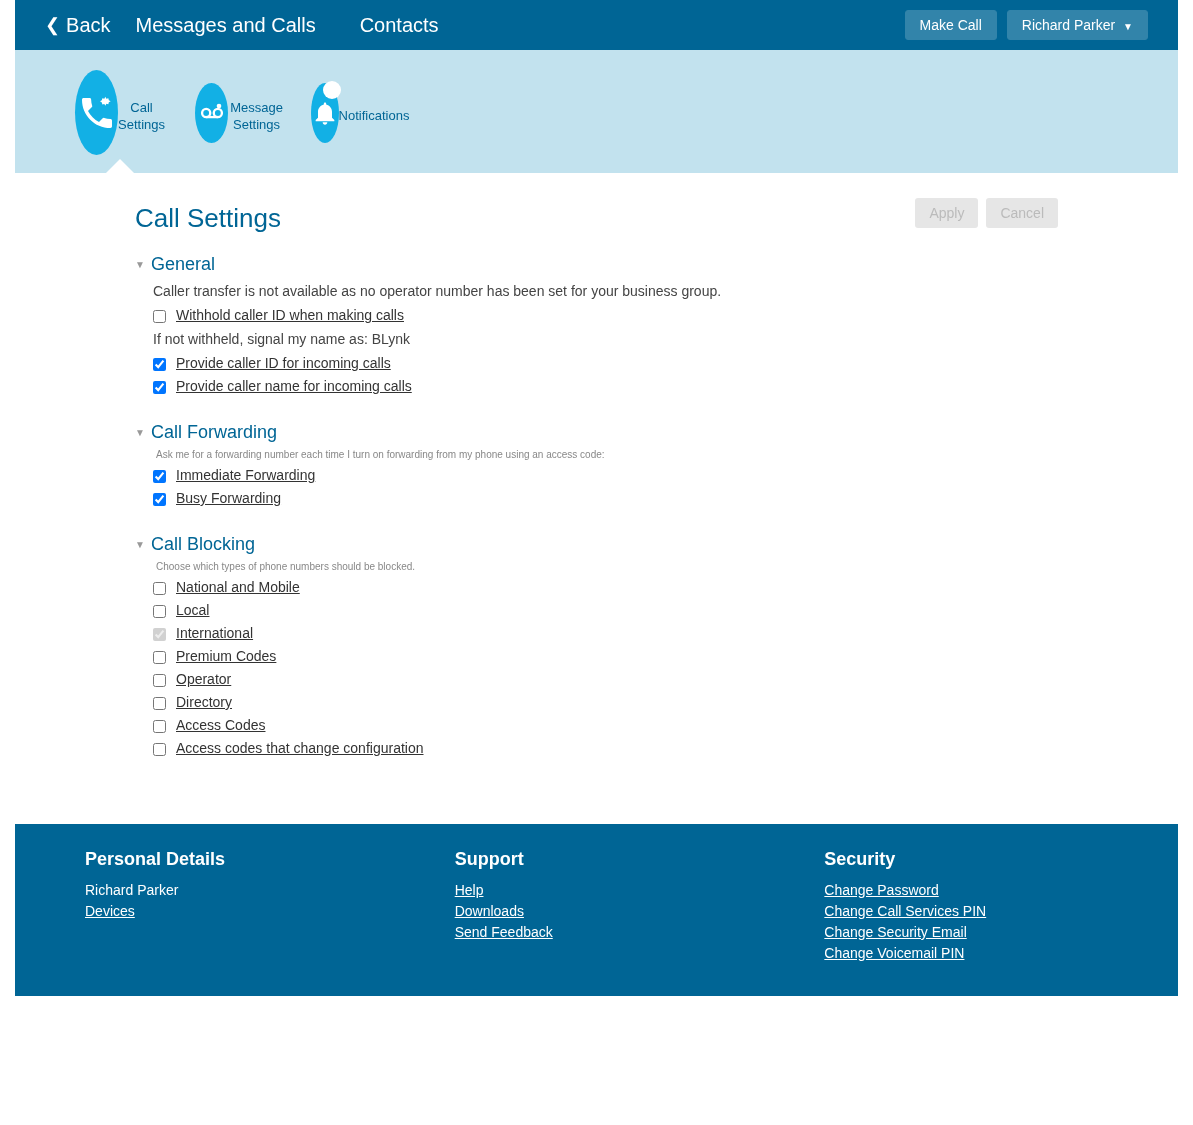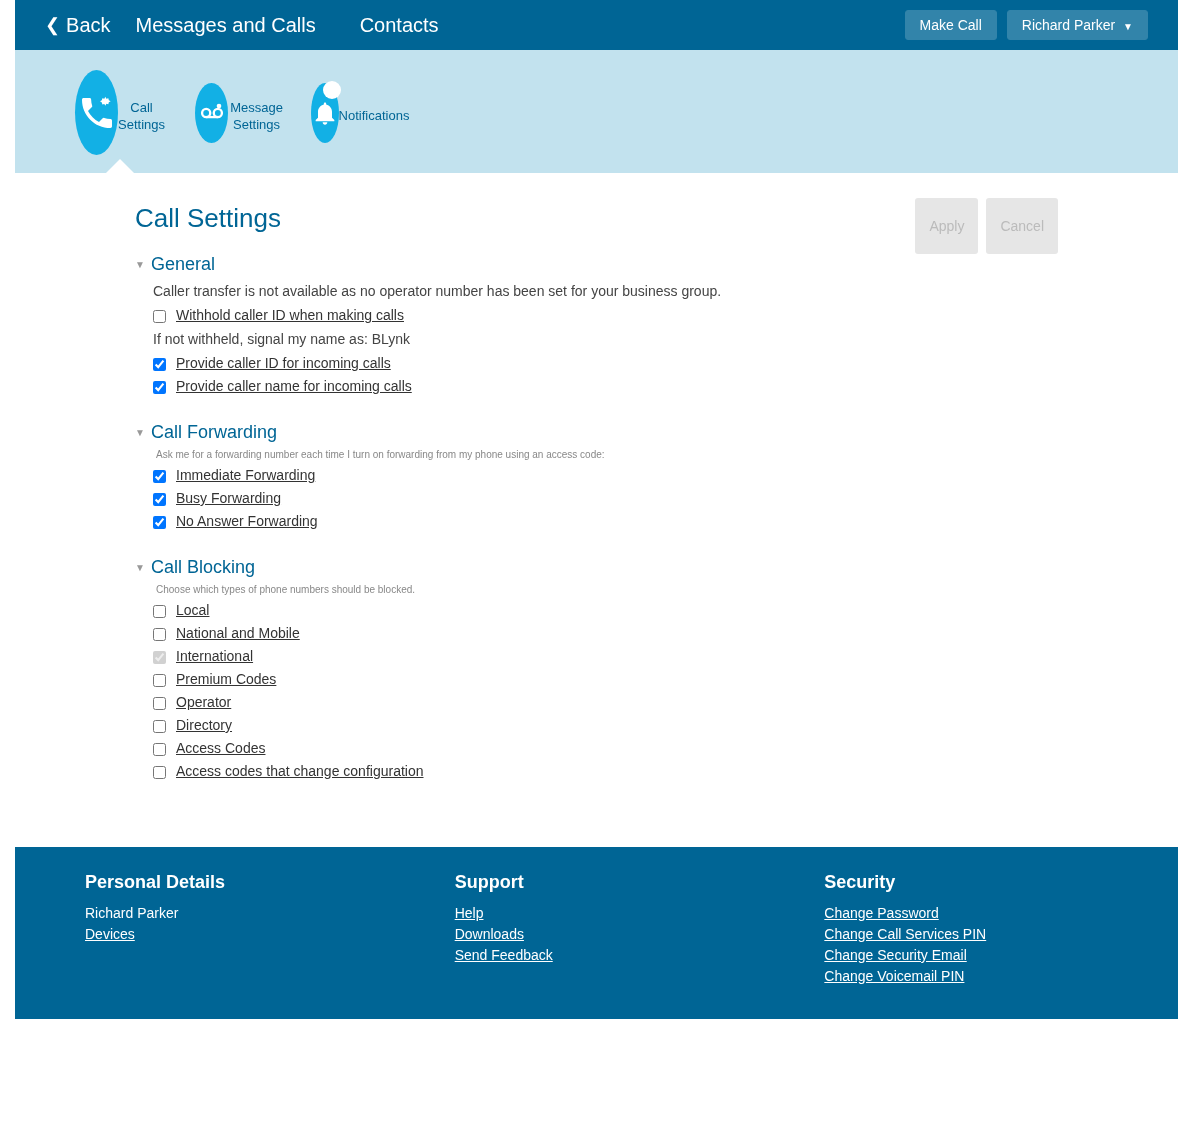--- a/index.html
+++ b/index.html
@@ -101,21 +101,21 @@
   position: absolute;
   top: 25px;
   right: 120px;
   display: flex;
   gap: 8px;
 }
 .action-btn {
   background: #e6e6e6;
   color: #bbb;
   border: none;
-  padding: 20px 14px;
+  padding: 7px 14px;
   font-size: 14px;
   border-radius: 3px;
   cursor: pointer;
 }
 .section { margin-bottom: 28px; }
 .section-header {
   display: flex;
   align-items: center;
   cursor: pointer;
   margin-bottom: 6px;
@@ -260,43 +260,39 @@
       <div class="note-gray">Ask me for a forwarding number each time I turn on forwarding from my phone using an access code:</div>
       <div id="fwd-list">
           <div class="cb-row">
             <input type="checkbox" checked="" style="">
             <span>Immediate Forwarding</span>
           </div>
           <div class="cb-row">
             <input type="checkbox" checked="" style="">
             <span>Busy Forwarding</span>
           </div>
-          <div class="cb-row">
-            <input type="checkbox" checked="" style="">
-            <span>No Answer Forwarding</span>
-          </div>
         </div>
     </div>
   </div>
 
   <div class="section">
     <div class="section-header">
       <span class="tri">▼</span>
       <h2>Call Blocking</h2>
     </div>
     <div class="section-body">
       <div class="note-gray">Choose which types of phone numbers should be blocked.</div>
       <div id="block-list">
           <div class="cb-row">
             <input type="checkbox" style="">
+            <span>National and Mobile</span>
+          </div>
+          <div class="cb-row">
+            <input type="checkbox" style="">
             <span>Local</span>
-          </div>
-          <div class="cb-row">
-            <input type="checkbox" style="">
-            <span>National and Mobile</span>
           </div>
           <div class="cb-row">
             <input type="checkbox" disabled="" checked="" style="">
             <span>International</span>
           </div>
           <div class="cb-row">
             <input type="checkbox" style="">
             <span>Premium Codes</span>
           </div>
           <div class="cb-row">

